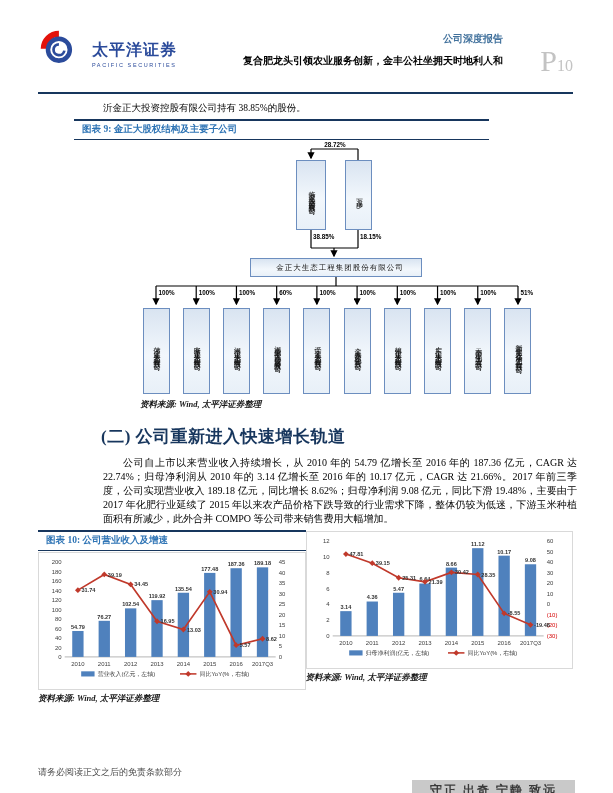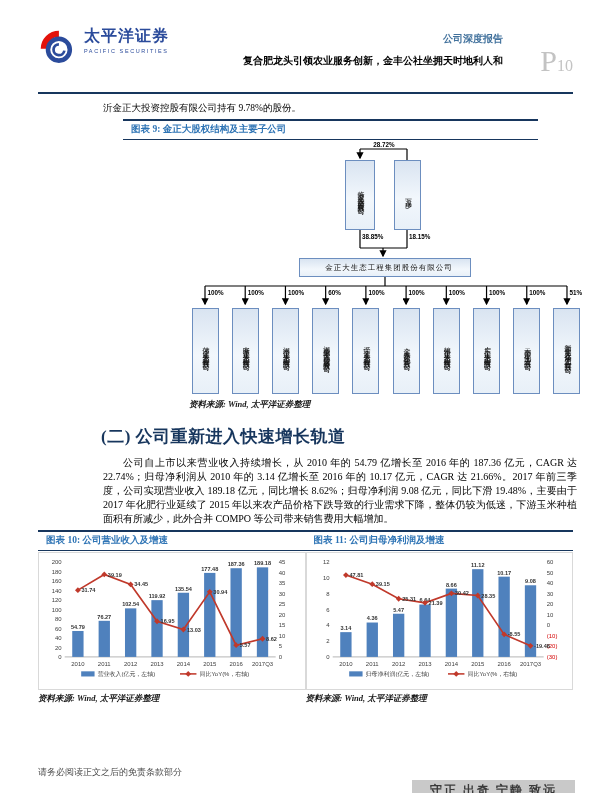--- a/index.html
+++ b/index.html
@@ -1,40 +1,40 @@
 <!DOCTYPE html>
 <html><head>
 <meta charset="utf-8">
 <style>
   html,body{margin:0;padding:0;background:#fff;}
   .page{position:relative;width:613px;height:793px;box-sizing:border-box;
         padding:24px 40px 0 38px;overflow:hidden;background:#fff;
         font-family:"Liberation Serif","DejaVu Serif",serif;color:#000;}
   
   header{position:relative;height:64px;}
-  .logo{position:absolute;left:0;top:2px;display:flex;align-items:flex-start;gap:6px;}
+  .logo{position:absolute;left:0;top:2px;display:flex;align-items:flex-end;gap:14px;}
   .brand-cn{font-family:"Liberation Sans","DejaVu Sans",sans-serif;font-weight:bold;
             font-size:16px;color:#2B4B9B;letter-spacing:1px;}
   .brand-en{font-family:"Liberation Sans","DejaVu Sans",sans-serif;font-size:5.5px;
             color:#2B4B9B;letter-spacing:1.6px;margin-top:1px;}
   .head-right{position:absolute;right:70px;top:8px;text-align:right;}
   .report-type{font-size:10px;font-weight:bold;color:#41719C;margin-bottom:8px;}
   .report-title{font-size:10px;font-weight:bold;color:#000;}
   .page-no{position:absolute;right:0;top:20px;color:#C3C3C3;font-family:"Liberation Serif",serif;}
   .page-no .p{font-size:30px;}
   .page-no .num{font-size:16px;}
   .rule{height:0;border-top:2.5px solid #17365D;margin-top:4px;}
   
   .intro{margin:8px 0 4px 65px;font-size:9.5px;}
   
   .fig-title{border-top:2.2px solid #17365D;border-bottom:1px solid #17365D;
              color:#2E74B5;font-weight:bold;font-size:9.5px;padding:2px 8px 3px 8px;}
   .source{font-size:8.5px;font-weight:bold;font-style:italic;margin-top:3px;color:#1a1a1a;}
   
-  .fig9{margin-left:85px;width:470px;}
+  .fig9{margin-left:36px;width:470px;}
   .fig9 .fig-title{width:399px;}
   .orgchart{position:relative;width:470px;height:256px;}
   .org-svg{position:absolute;left:0;top:0;width:470px;height:256px;}
   .vbox{position:absolute;box-sizing:border-box;border:1px solid #6C8EBF;
         background:linear-gradient(180deg,#D9E4F1 0%,#F2F7FC 55%,#E8F0F8 100%);
         writing-mode:vertical-lr;text-orientation:upright;
         font-size:7px;line-height:11px;letter-spacing:1.5px;color:#111;
         display:flex;align-items:center;justify-content:center;padding:3px 1px;}
   .hbox{position:absolute;box-sizing:border-box;border:1px solid #6C8EBF;
         background:linear-gradient(180deg,#D9E4F1 0%,#F2F7FC 60%,#E8F0F8 100%);
@@ -77,21 +77,21 @@
     <div class="head-right">
       <div class="report-type">公司深度报告</div>
       <div class="report-title">复合肥龙头引领农业服务创新，金丰公社坐拥天时地利人和</div>
     </div>
     <div class="page-no">
       <span class="p">P</span><span class="num">10</span>
     </div>
   </header>
   <div class="rule"></div>
 
-  <p class="intro">沂金正大投资控股有限公司持有 9.78%的股份。</p>
+  <p class="intro">沂金正大投资控股有限公司持有 38.85%的股份。</p>
 
   <section class="fig9">
     <div class="fig-title">图表 9: 金正大股权结构及主要子公司</div>
     <div class="orgchart">
         <svg class="org-svg" viewBox="0 0 470 256">
           <defs>
             <marker id="arw" viewBox="0 0 8 8" refX="6.5" refY="4" markerWidth="6" markerHeight="6" orient="auto">
               <path d="M0,0 L8,4 L0,8 Z" fill="#000"></path>
             </marker>
           </defs>
@@ -219,21 +219,20 @@
             <rect x="40" y="114" width="13" height="5" fill="#4F81BD"></rect>
             <text x="56" y="119" text-anchor="start" font-size="5.8" fill="#404040" font-family="&quot;Liberation Sans&quot;,&quot;DejaVu Sans&quot;,sans-serif" font-weight="normal">营业收入(亿元，左轴)</text>
             <line x1="136" y1="116.5" x2="152" y2="116.5" stroke="#C0392B" stroke-width="1.5"></line>
             <rect x="142" y="114.5" width="4" height="4" transform="rotate(45 144 116.5)" fill="#C0392B"></rect>
             <text x="155" y="119" text-anchor="start" font-size="5.8" fill="#404040" font-family="&quot;Liberation Sans&quot;,&quot;DejaVu Sans&quot;,sans-serif" font-weight="normal">同比YoY(%，右轴)</text>
           </svg>
       </div>
       <div class="source">资料来源: Wind, 太平洋证券整理</div>
     </section>
     <section class="chart-fig">
-      <div class="fig-title">图表 11: 公司归母净利润及增速</div>
       <div class="chart-box">
         <svg id="chart11" viewBox="0 0 256 130">
             <text x="21" y="102" text-anchor="end" font-size="5.8" fill="#404040" font-family="&quot;Liberation Sans&quot;,&quot;DejaVu Sans&quot;,sans-serif" font-weight="normal">0</text>
             <text x="21" y="86.66666666666667" text-anchor="end" font-size="5.8" fill="#404040" font-family="&quot;Liberation Sans&quot;,&quot;DejaVu Sans&quot;,sans-serif" font-weight="normal">2</text>
             <text x="21" y="71.33333333333334" text-anchor="end" font-size="5.8" fill="#404040" font-family="&quot;Liberation Sans&quot;,&quot;DejaVu Sans&quot;,sans-serif" font-weight="normal">4</text>
             <text x="21" y="56" text-anchor="end" font-size="5.8" fill="#404040" font-family="&quot;Liberation Sans&quot;,&quot;DejaVu Sans&quot;,sans-serif" font-weight="normal">6</text>
             <text x="21" y="40.66666666666667" text-anchor="end" font-size="5.8" fill="#404040" font-family="&quot;Liberation Sans&quot;,&quot;DejaVu Sans&quot;,sans-serif" font-weight="normal">8</text>
             <text x="21" y="25.33333333333333" text-anchor="end" font-size="5.8" fill="#404040" font-family="&quot;Liberation Sans&quot;,&quot;DejaVu Sans&quot;,sans-serif" font-weight="normal">10</text>
             <text x="21" y="10" text-anchor="end" font-size="5.8" fill="#404040" font-family="&quot;Liberation Sans&quot;,&quot;DejaVu Sans&quot;,sans-serif" font-weight="normal">12</text>
             <text x="232" y="102" text-anchor="start" font-size="5.8" fill="#D40000" font-family="&quot;Liberation Sans&quot;,&quot;DejaVu Sans&quot;,sans-serif" font-weight="normal">(30)</text>

